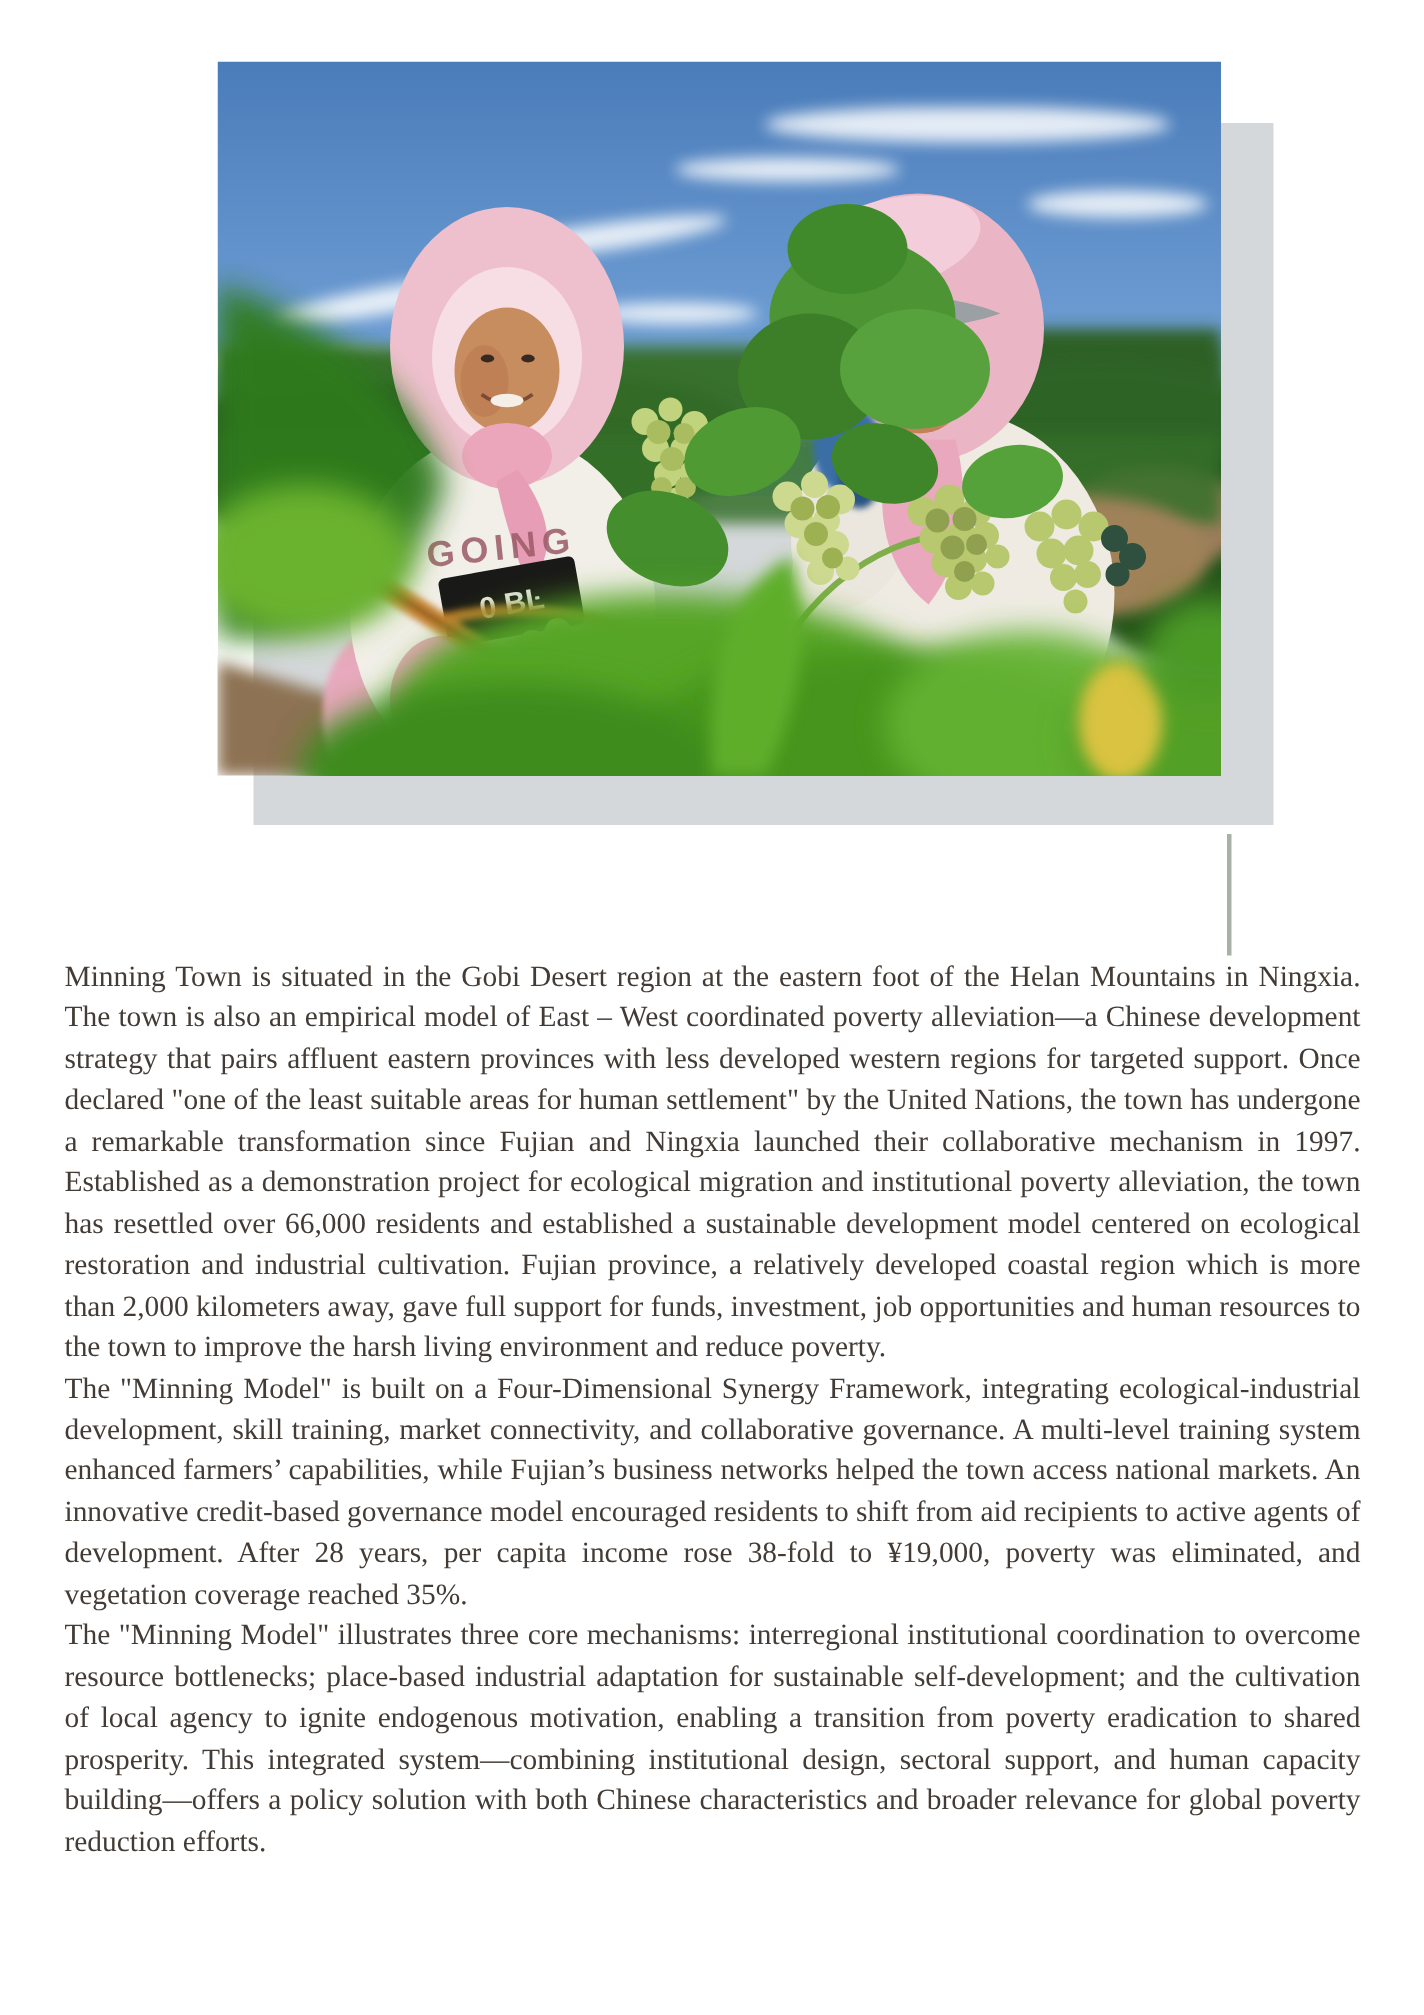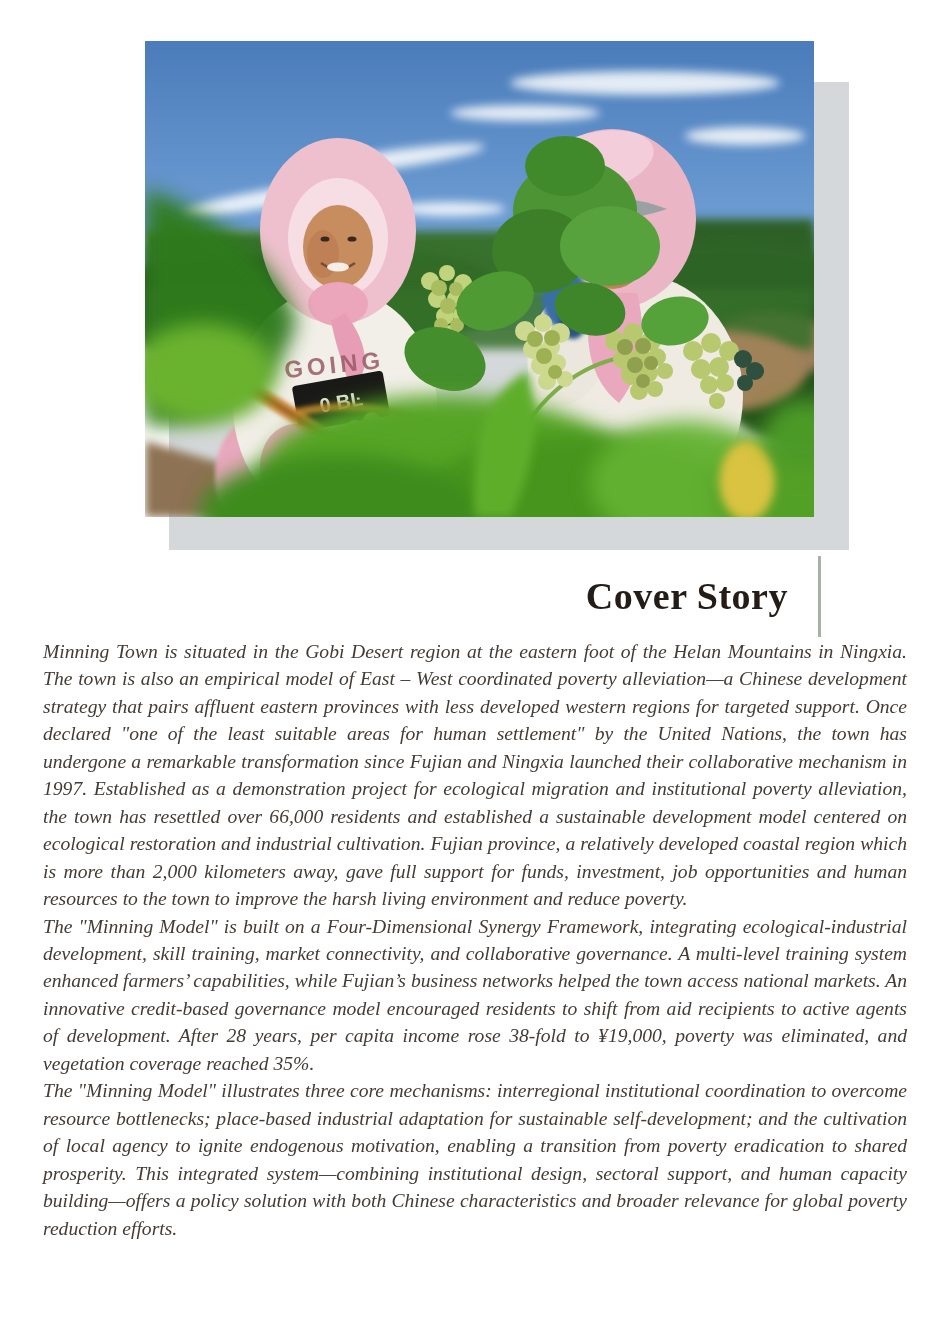--- a/index.html
+++ b/index.html
@@ -34,21 +34,20 @@
   .article{
     position:absolute;left:43px;top:638px;width:864px;
     color:var(--body_text,#433c36);
   }
   .article p{
     margin:0;
     font-size:19.6px;
     line-height:27.45px;
     text-align:justify;
     text-justify:inter-word;
-    font-style:italic;
   }
 </style>
 </head>
 <body>
 
 <div class="page">
 
   <div class="photo-shadow"></div>
 
   <svg class="cover-photo" viewBox="0 0 669 476" preserveAspectRatio="none" xmlns="http://www.w3.org/2000/svg">
@@ -239,21 +238,20 @@
       <ellipse cx="440" cy="462" rx="165" ry="70" fill="#46951f" filter="url(#b10)"></ellipse>
       <ellipse cx="195" cy="472" rx="140" ry="58" fill="#3e8c1c" filter="url(#b10)"></ellipse>
       <path d="M330,476 Q322,362 382,330 Q404,392 366,476 Z" fill="#5fae2a" filter="url(#b5)"></path>
       <ellipse cx="540" cy="442" rx="95" ry="62" fill="#63b230" opacity="0.95" filter="url(#b10)"></ellipse>
       <ellipse cx="650" cy="452" rx="82" ry="60" fill="#52a026" filter="url(#b10)"></ellipse>
       <ellipse cx="602" cy="440" rx="28" ry="40" fill="#d9c33f" filter="url(#b5)"></ellipse>
       <ellipse cx="660" cy="392" rx="40" ry="34" fill="#4c9a28" filter="url(#b10)"></ellipse>
     </g>
   </svg>
 
-  <h1 class="heading">Cover Story</h1>
   <div class="vrule"></div>
 
   <div class="article">
     <p>Minning Town is situated in the Gobi Desert region at the eastern foot of the Helan Mountains in Ningxia. The town is also an empirical model of East – West coordinated poverty alleviation—a Chinese development strategy that pairs affluent eastern provinces with less developed western regions for targeted support. Once declared "one of the least suitable areas for human settlement" by the United Nations, the town has undergone a remarkable transformation since Fujian and Ningxia launched their collaborative mechanism in 1997. Established as a demonstration project for ecological migration and institutional poverty alleviation, the town has resettled over 66,000 residents and established a sustainable development model centered on ecological restoration and industrial cultivation. Fujian province, a relatively developed coastal region which is more than 2,000 kilometers away, gave full support for funds, investment, job opportunities and human resources to the town to improve the harsh living environment and reduce poverty.</p>
     <p>The "Minning Model" is built on a Four-Dimensional Synergy Framework, integrating ecological-industrial development, skill training, market connectivity, and collaborative governance. A multi-level training system enhanced farmers’ capabilities, while Fujian’s business networks helped the town access national markets. An innovative credit-based governance model encouraged residents to shift from aid recipients to active agents of development. After 28 years, per capita income rose 38-fold to ¥19,000, poverty was eliminated, and vegetation coverage reached 35%.</p>
     <p>The "Minning Model" illustrates three core mechanisms: interregional institutional coordination to overcome resource bottlenecks; place-based industrial adaptation for sustainable self-development; and the cultivation of local agency to ignite endogenous motivation, enabling a transition from poverty eradication to shared prosperity. This integrated system—combining institutional design, sectoral support, and human capacity building—offers a policy solution with both Chinese characteristics and broader relevance for global poverty reduction efforts.</p>
   </div>
 
 </div>
 

